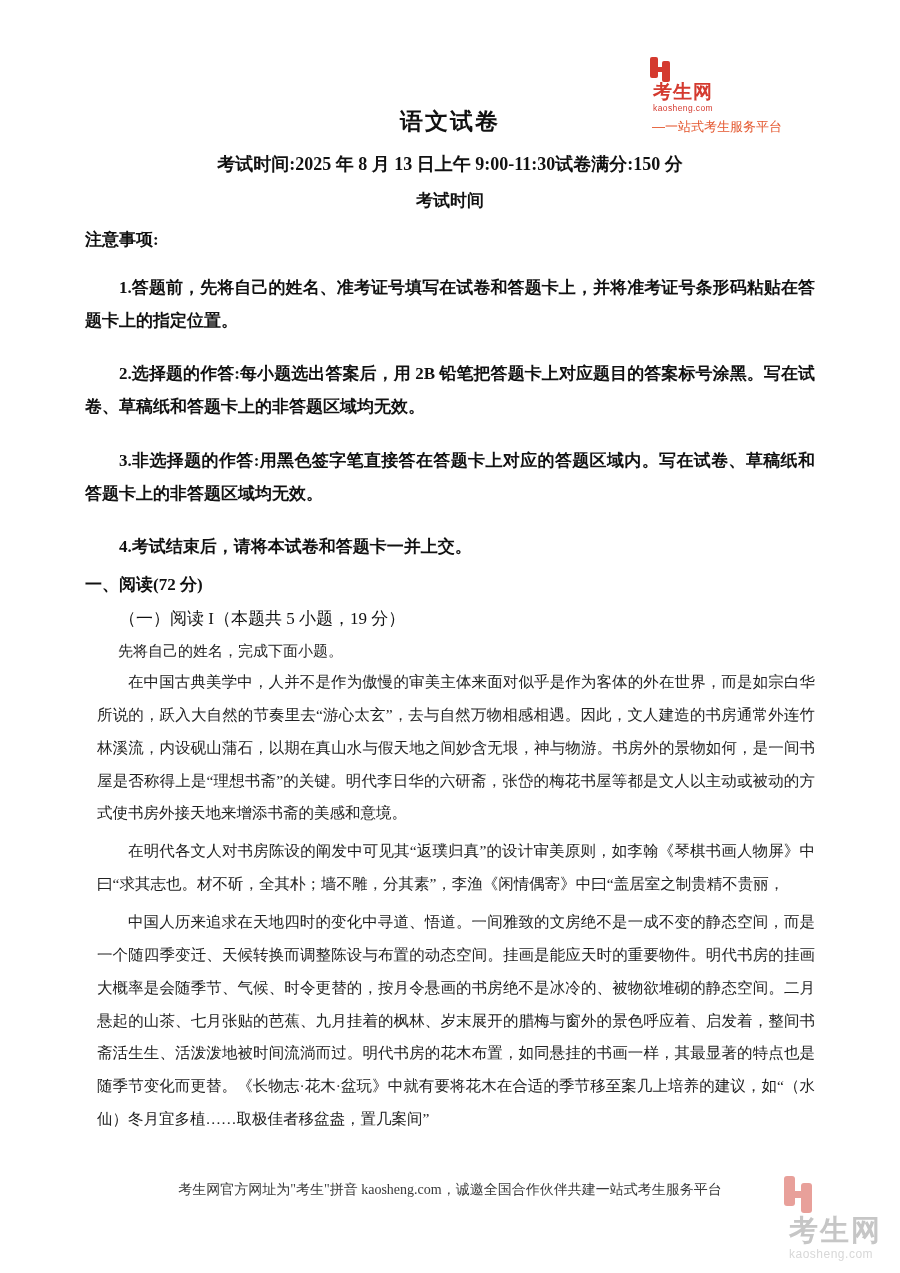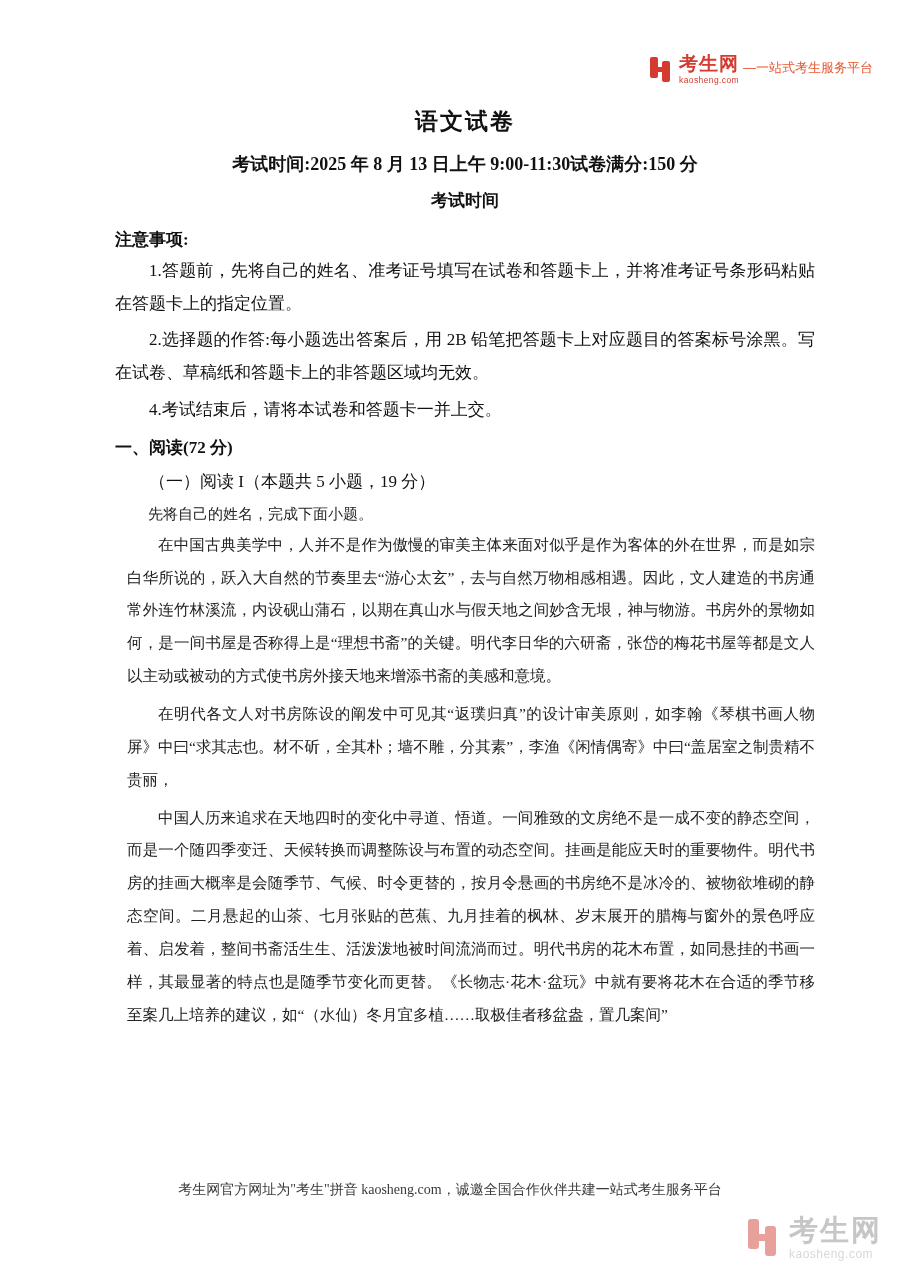--- a/index.html
+++ b/index.html
@@ -1,15 +1,15 @@
 <!DOCTYPE html>
 <html lang="zh"><head>
 <meta charset="utf-8">
 <style>
-  * { margin:0; padding:0; box-sizing:border-box; }
+  * { margin:0; padding:0; box-sizing:border-box;flex-direction:column; }
   html,body { background:#ffffff; }
   body {
     width:900px; height:1273px;
     position:relative; overflow:hidden;
     font-family:"Liberation Serif","DejaVu Serif",serif;
     color:#111;
   }
 
   
   .logo { position:absolute; top:54px; left:648px; display:flex; align-items:flex-start; }
@@ -17,26 +17,26 @@
   .logo-icon .bar { position:absolute; background:#d43a2f; border-radius:2px; }
   .logo-icon .b1 { left:2px;  top:1px;  width:8px; height:21px; }
   .logo-icon .b2 { left:14px; top:5px;  width:8px; height:21px; }
   .logo-icon .bc { left:7px;  top:11px; width:12px; height:5px; }
   .logo-textcol { margin-left:5px; }
   .logo-brand { font-family:"Liberation Sans","DejaVu Sans",sans-serif; font-weight:bold; font-size:19px; line-height:1.05; color:#d43a2f; letter-spacing:1px; }
   .logo-domain { font-family:"Liberation Sans","DejaVu Sans",sans-serif; font-size:8.5px; color:#d43a2f; letter-spacing:.4px; margin-top:1px; }
   .logo-tagline { font-family:"Liberation Sans","DejaVu Sans",sans-serif; font-size:13px; color:#e4572e; margin:5px 0 16px 4px; white-space:nowrap; }
 
   
-  .page { padding:106px 85px 0 115px; }
+  .page { padding:106px 85px 0 85px; }
   .title        { text-align:center; font-size:23px; font-weight:bold; letter-spacing:2px; }
   .exam-info    { text-align:center; font-size:18px; font-weight:bold; margin-top:15px; }
   .wish         { text-align:center; font-size:17px; font-weight:bold; margin-top:13px; }
   .notice-heading { font-size:17px; font-weight:bold; margin-top:16px; }
-  .notice       { font-size:17px; font-weight:normal; line-height:1.95; text-indent:2em; text-align:justify; margin-top:3px; }
+  .notice       { font-size:17px; font-weight:bold; line-height:1.95; text-indent:2em; text-align:justify; margin-top:20px; }
   .section      { font-size:17px; font-weight:bold; margin-top:10px; }
   .subsection   { font-size:17px; font-weight:normal; text-indent:2em; margin-top:11px; }
   .instruction  { font-size:15px; text-indent:2.2em; margin-top:12px; color:#222; }
   .material-label { font-size:15px; font-weight:bold; text-indent:2.2em; margin-top:12px; color:#222; }
   .para         { font-size:15.5px; line-height:2.12; text-indent:2em; text-align:justify; margin-top:5px; color:#222;margin-left:12px; }
 
   
   .footer-note {
     position:absolute; left:0; right:0; bottom:74px;
     text-align:center; font-size:14px; color:#3a3a3a;
@@ -69,20 +69,21 @@
   <div class="logo-tagline">—一站式考生服务平台</div>
 </div>
 
 <div class="page">
   <h1 class="title">语文试卷</h1>
   <div class="exam-info">考试时间:2025 年 8 月 13 日上午 9:00-11:30试卷满分:150 分</div>
   <div class="wish">考试时间</div>
   <div class="notice-heading">注意事项:</div>
   <p class="notice">1.答题前，先将自己的姓名、准考证号填写在试卷和答题卡上，并将准考证号条形码粘贴在答题卡上的指定位置。</p>
   <p class="notice">2.选择题的作答:每小题选出答案后，用 2B 铅笔把答题卡上对应题目的答案标号涂黑。写在试卷、草稿纸和答题卡上的非答题区域均无效。</p>
+  <p class="notice">3.非选择题的作答:用黑色签字笔直接答在答题卡上对应的答题区域内。写在试卷、草稿纸和答题卡上的非答题区域均无效。</p>
   <p class="notice">4.考试结束后，请将本试卷和答题卡一并上交。</p>
   <div class="section">一、阅读(72 分)</div>
   <div class="subsection">（一）阅读 I（本题共 5 小题，19 分）</div>
   <p class="instruction">先将自己的姓名，完成下面小题。</p>
   <p class="para">在中国古典美学中，人并不是作为傲慢的审美主体来面对似乎是作为客体的外在世界，而是如宗白华所说的，跃入大自然的节奏里去“游心太玄”，去与自然万物相感相遇。因此，文人建造的书房通常外连竹林溪流，内设砚山蒲石，以期在真山水与假天地之间妙含无垠，神与物游。书房外的景物如何，是一间书屋是否称得上是“理想书斋”的关键。明代李日华的六研斋，张岱的梅花书屋等都是文人以主动或被动的方式使书房外接天地来增添书斋的美感和意境。</p>
   <p class="para">在明代各文人对书房陈设的阐发中可见其“返璞归真”的设计审美原则，如李翰《琴棋书画人物屏》中曰“求其志也。材不斫，全其朴；墙不雕，分其素”，李渔《闲情偶寄》中曰“盖居室之制贵精不贵丽，</p>
   <p class="para">中国人历来追求在天地四时的变化中寻道、悟道。一间雅致的文房绝不是一成不变的静态空间，而是一个随四季变迁、天候转换而调整陈设与布置的动态空间。挂画是能应天时的重要物件。明代书房的挂画大概率是会随季节、气候、时令更替的，按月令悬画的书房绝不是冰冷的、被物欲堆砌的静态空间。二月悬起的山茶、七月张贴的芭蕉、九月挂着的枫林、岁末展开的腊梅与窗外的景色呼应着、启发着，整间书斋活生生、活泼泼地被时间流淌而过。明代书房的花木布置，如同悬挂的书画一样，其最显著的特点也是随季节变化而更替。《长物志·花木·盆玩》中就有要将花木在合适的季节移至案几上培养的建议，如“（水仙）冬月宜多植……取极佳者移盆盎，置几案间”</p>
 </div>
 
 <div class="footer-note">考生网官方网址为"考生"拼音 kaosheng.com，诚邀全国合作伙伴共建一站式考生服务平台</div>

